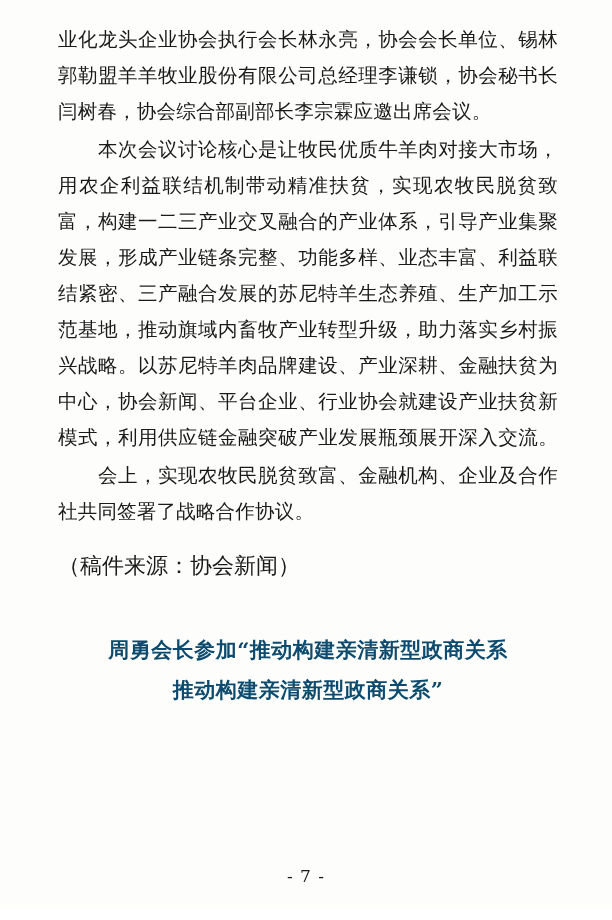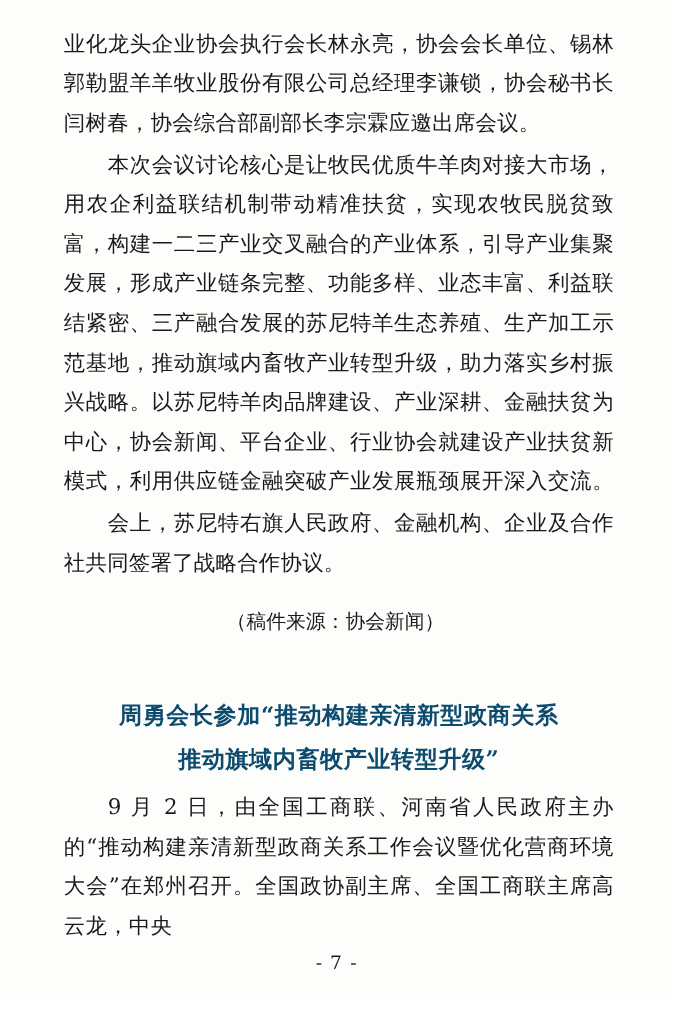--- a/index.html
+++ b/index.html
@@ -40,23 +40,23 @@
   }
   p.para.last-left {
     text-align: justify;
     text-align-last: left;
   }
   p.indent {
     text-indent: 40px;
   }
   p.source {
     margin: 18px 0 0 0;
-    font-size: 18px;
+    font-size: 22px;
     line-height: 36px;
-    text-align: center;
+    text-align: left;
     padding-right: 6px;
   }
   h2.headline {
     margin: 46px 0 6px 0;
     font-size: 21px;
     line-height: 40px;
     font-weight: bold;
     text-align: center;
     color: #0c4a6e;
     font-family: "DejaVu Serif", "Liberation Serif", serif;
@@ -83,27 +83,26 @@
 </head>
 <body>
 
 <div class="page">
   <div class="content">
 
     <p class="para last-left">业化龙头企业协会执行会长林永亮，协会会长单位、锡林郭勒盟羊羊牧业股份有限公司总经理李谦锁，协会秘书长闫树春，协会综合部副部长李宗霖应邀出席会议。</p>
 
     <p class="para indent">本次会议讨论核心是让牧民优质牛羊肉对接大市场，用农企利益联结机制带动精准扶贫，实现农牧民脱贫致富，构建一二三产业交叉融合的产业体系，引导产业集聚发展，形成产业链条完整、功能多样、业态丰富、利益联结紧密、三产融合发展的苏尼特羊生态养殖、生产加工示范基地，推动旗域内畜牧产业转型升级，助力落实乡村振兴战略。以苏尼特羊肉品牌建设、产业深耕、金融扶贫为中心，协会新闻、平台企业、行业协会就建设产业扶贫新模式，利用供应链金融突破产业发展瓶颈展开深入交流。</p>
 
-    <p class="para indent last-left">会上，苏尼特右旗人民政府、金融机构、企业及合作社共同签署了战略合作协议。</p>
+    <p class="para indent last-left">会上，实现农牧民脱贫致富、金融机构、企业及合作社共同签署了战略合作协议。</p>
 
     <p class="source">（稿件来源：协会新闻）</p>
 
     <h2 class="headline">
       <span>周勇会长参加“推动构建亲清新型政商关系</span>
-      <span class="line2">推动旗域内畜牧产业转型升级”</span>
+      <span class="line2">推动构建亲清新型政商关系”</span>
     </h2>
 
-    <p class="para indent last-left after-headline">9 月 2 日，由全国工商联、河南省人民政府主办的“推动构建亲清新型政商关系工作会议暨优化营商环境大会”在郑州召开。全国政协副主席、全国工商联主席高云龙，中央</p>
 
   </div>
 
   <div class="page-number">- 7 -</div>
 </div>
 
 </body></html>

